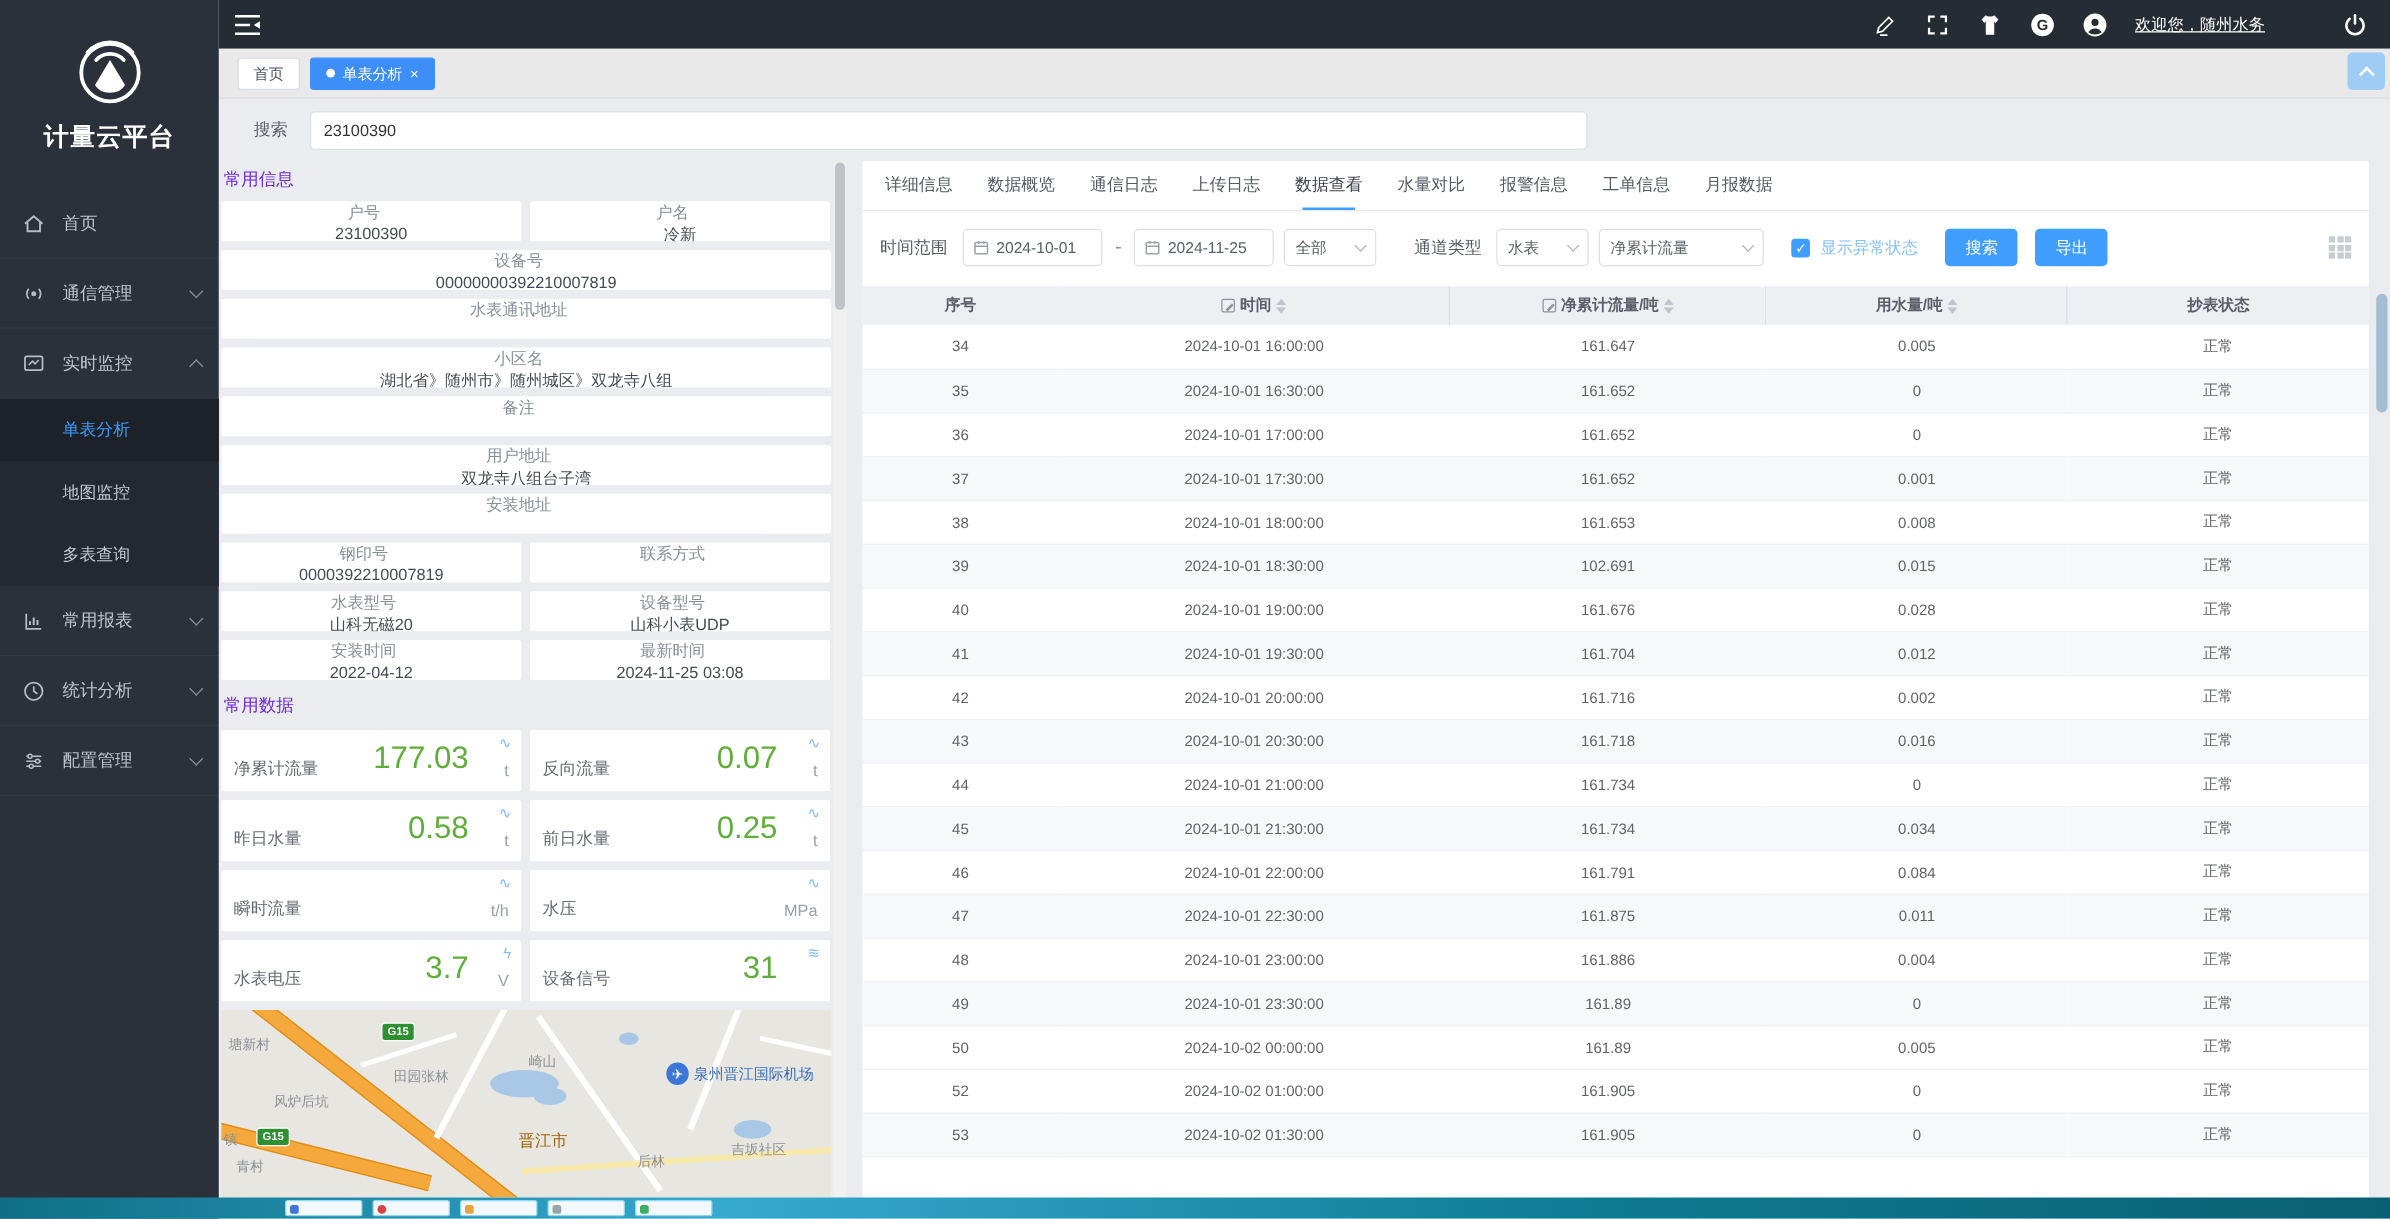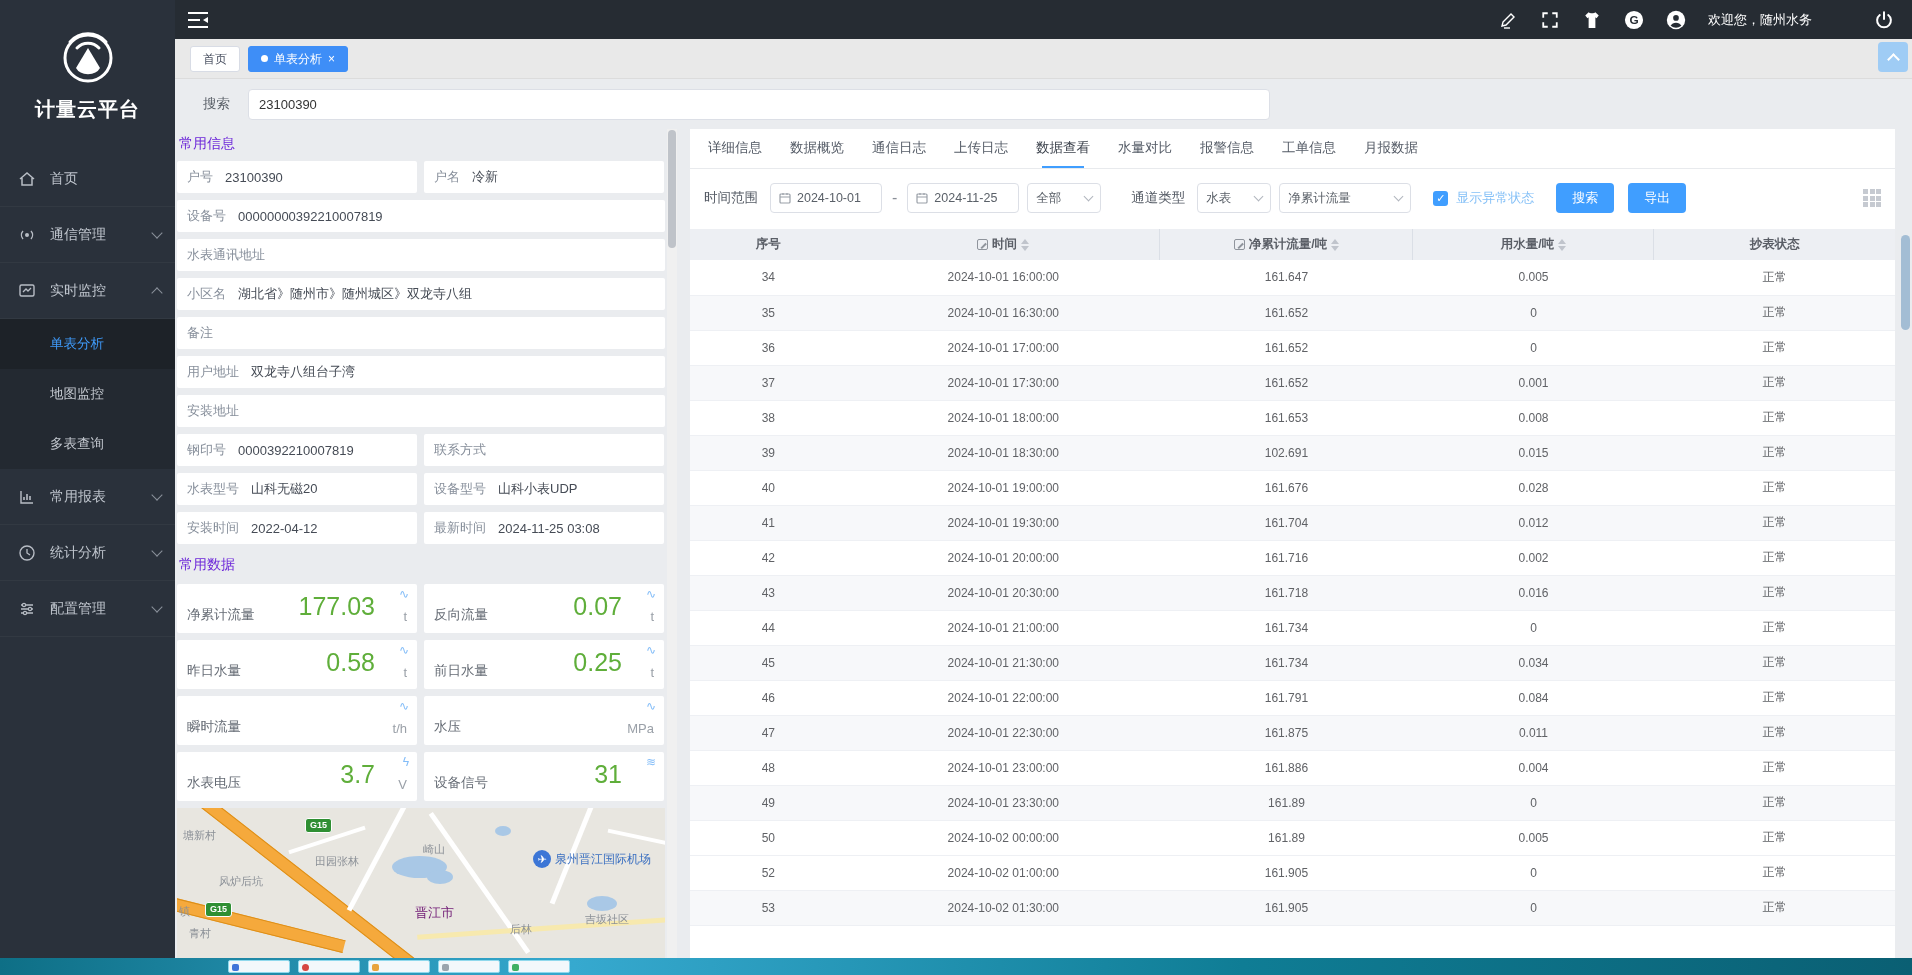--- a/index.html
+++ b/index.html
@@ -23,21 +23,21 @@
   .sub-item { height:50px; display:flex; align-items:center; padding-left:50px; color:#c3c8cf;
     font-size:13.5px; cursor:pointer; }
   .sub-item.active { background:#1d2228; color:#3f9bfa; }
 
   
   .topbar { position:absolute; left:175px; top:0; width:1737px; height:39px; background:#262c33;
     display:flex; align-items:center; color:#fff; }
   .burger { margin-left:12px; cursor:pointer; }
   .top-right { margin-left:auto; display:flex; align-items:center; gap:22px; padding-right:18px; }
   .tico { width:20px; height:20px; cursor:pointer; display:flex; align-items:center; justify-content:center; }
-  .welcome { font-size:13px; color:#fff; }
+  .welcome { font-size:13px; color:#fff;text-decoration:underline; }
   .power { margin-left:40px; }
 
   
   .crumbbar { position:absolute; left:175px; top:39px; width:1737px; height:40px; background:#e9e9e9;
     border-bottom:1px solid #dcdcdc; display:flex; align-items:center; padding-left:15px; gap:8px; }
   .crumb { height:26px; line-height:24px; padding:0 12px; background:#fff; border:1px solid #d8dce5;
     border-radius:3px; font-size:12px; color:#495060; cursor:pointer; }
   .crumb.active { background:#3e8ef7; border-color:#3e8ef7; color:#fff; display:flex; align-items:center; gap:6px; }
   .crumb .dot { width:7px; height:7px; background:#fff; border-radius:50%; display:inline-block; }
   .crumb .x { font-size:12px; cursor:pointer; }
@@ -47,40 +47,40 @@
   .searchrow label { margin-left:28px; font-size:13.5px; color:#5a6068; }
   .searchrow input { margin-left:18px; width:1022px; height:31px; border:1px solid #dcdfe6; border-radius:4px;
     padding:0 10px; font-size:13px; color:#333; background:#fff; outline:none; }
 
   
   .left-panel { position:absolute; left:177px; top:129px; width:488px; height:829px; display:flex;
     flex-direction:column; overflow:hidden; }
   .sec-title { font-size:14px; color:#6d28d9; padding:6px 2px 8px; }
   .fields { display:flex; flex-wrap:wrap; gap:7px; }
   .frow { background:#fff; height:32px; display:flex; align-items:center; padding:0 10px; width:100%;
-    border-radius:2px; overflow:hidden; white-space:nowrap; }
+    border-radius:2px; overflow:hidden; white-space:nowrap;flex-direction:column; }
   .frow.half { width:calc(50% - 4px); }
   .flabel { color:#878f9b; font-size:13px; margin-right:12px; flex:none; }
   .fvalue { color:#454b55; font-size:13px; }
   .cards { display:flex; flex-wrap:wrap; gap:7px; margin-top:2px; }
   .card { position:relative; background:#fff; width:calc(50% - 4px); height:49px; border-radius:2px; }
   .card .clabel { position:absolute; left:10px; bottom:9px; font-size:13.5px; color:#666c75; }
   .card .cval { position:absolute; right:42px; top:8px; font-size:25px; color:#5fae3a; }
   .card .cunit { position:absolute; right:10px; bottom:9px; font-size:13px; color:#9aa0a8; }
   .card .cicon { position:absolute; right:8px; top:3px; font-size:12px; color:#84bdf8; }
 
   
   .map { position:relative; flex:1; margin-top:7px; background:#e8e6e0; overflow:hidden; min-height:120px; }
   .road { position:absolute; background:#fff; }
   .hwy { position:absolute; background:#f5a93c; border-top:1px solid #dd8e17; border-bottom:1px solid #dd8e17; }
   .water { position:absolute; background:#a9c8e6; border-radius:50%; }
   .g15 { position:absolute; background:#2f8f33; border:1px solid #fff; border-radius:3px; color:#fff;
     font-size:9px; font-weight:bold; padding:0 4px; line-height:13px; }
   .mlabel { position:absolute; color:#8b9097; font-size:11px; white-space:nowrap; }
-  .mlabel.city { color:#701a75; font-size:13px; }
+  .mlabel.city { color:#a16207; font-size:13px; }
   .airport { position:absolute; display:flex; align-items:center; gap:4px; color:#3a6fc0; font-size:12px; white-space:nowrap; }
   .airport .ap { width:18px; height:18px; border-radius:50%; background:#3c76d6; color:#fff; font-size:11px;
     display:flex; align-items:center; justify-content:center; }
 
   
   .lscroll { position:absolute; left:667px; top:129px; width:10px; height:829px; background:#f0f0f0; }
   .lscroll .thumb { width:8px; margin:1px; height:118px; background:#bfc3c9; border-radius:4px; }
 
   
   .right-panel { position:absolute; left:690px; top:129px; width:1205px; height:914px; background:#fff; }

